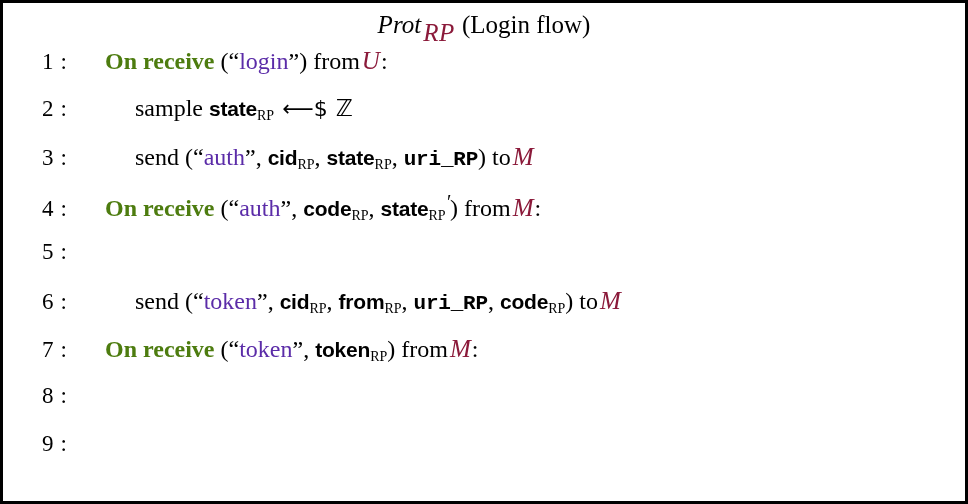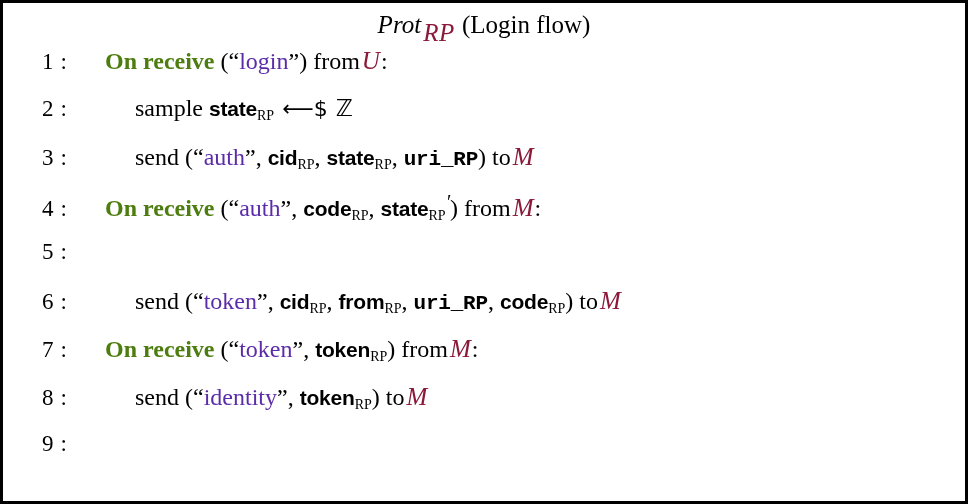--- a/index.html
+++ b/index.html
@@ -200,25 +200,19 @@
     <div class="body indent-1">
       <span class="kw">On receive</span>
       <span class="q">(</span><span class="q">“</span><span class="str">token</span><span class="q">”</span><span>,</span>
       <span class="mono">token</span><span class="sub">RP</span><span class="q">)</span>
       <span>from</span><span class="party">M</span><span>:</span>
     </div>
   </div>
 
   <div class="code-line">
     <div class="ln"><span>8</span><span class="colon">:</span></div>
-    <div class="body indent-2">
-      <span>send</span>
-      <span class="q">(</span><span class="q">“</span><span class="str">identity</span><span class="q">”</span><span>,</span>
-      <span class="mono">token</span><span class="sub">RP</span><span class="q">)</span>
-      <span>to</span><span class="party">M</span>
-    </div>
   </div>
 
   <div class="code-line">
     <div class="ln"><span>9</span><span class="colon">:</span></div>
   </div>
 
 </div>
 
 </body></html>

